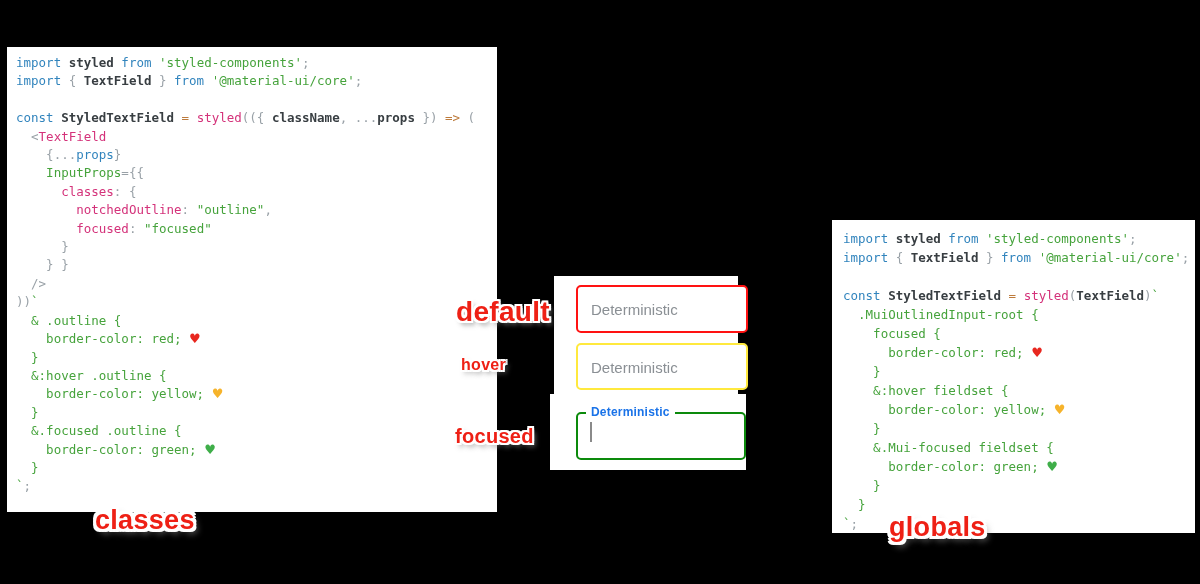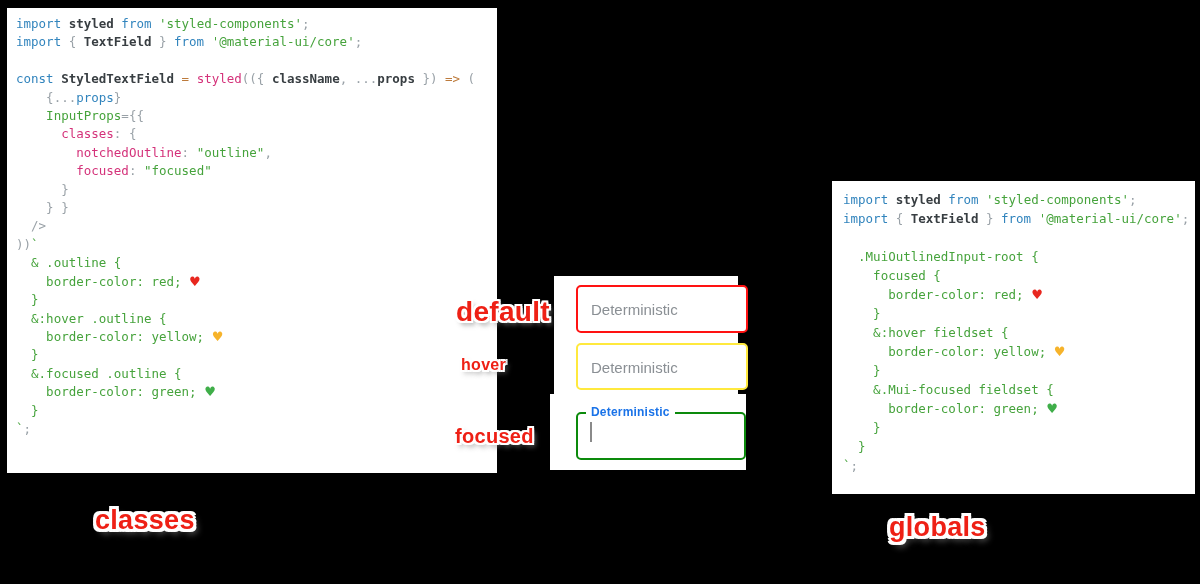--- a/index.html
+++ b/index.html
@@ -4,21 +4,21 @@
 <style>
   html,body{margin:0;padding:0;}
   body{
     width:1200px;height:584px;position:relative;overflow:hidden;
     background:#000;
     font-family:"Liberation Sans", sans-serif;
   }
   
   .code-panel{
     position:absolute;background:#fff;box-sizing:border-box;overflow:hidden;
-    font-family:"DejaVu Sans Mono", monospace;font-size:12.5px;color:#383e42;
+    font-family:"DejaVu Sans Mono", monospace;font-size:12.5px;color:#383e42;margin-top:39px;
   }
   #left-panel{left:7px;top:8px;width:490px;height:465px;padding:7px 0 0 9px;line-height:18.4px;}
   #right-panel{left:832px;top:181px;width:363px;height:313px;padding:9px 0 0 11px;line-height:19px;}
   .line{white-space:pre;}
   .tk-kw{color:var(--kw);}
   .tk-id{color:var(--id);font-weight:bold;}
   .tk-str{color:var(--str);}
   .tk-pink{color:var(--pink);}
   .tk-op{color:var(--op);}
   .tk-pun{color:var(--pun);}
@@ -59,20 +59,21 @@
   #caption-globals{left:889px;top:512px;font-size:27px;}
 </style>
 </head>
 <body style="background: rgb(0, 0, 0);">
 
 <div id="left-panel" class="code-panel">
     <div class="line"><span class="tk-kw">import</span><span class="tk-id"> styled</span><span class="tk-kw"> from</span><span class="tk-str"> 'styled-components'</span><span class="tk-pun">;</span></div>
     <div class="line"><span class="tk-kw">import</span><span class="tk-pun"> { </span><span class="tk-id">TextField</span><span class="tk-pun"> } </span><span class="tk-kw">from</span><span class="tk-str"> '@material-ui/core'</span><span class="tk-pun">;</span></div>
     <div class="line">&nbsp;</div>
     <div class="line"><span class="tk-kw">const</span><span class="tk-id"> StyledTextField</span><span class="tk-op"> =</span><span class="tk-pink"> styled</span><span class="tk-pun">(({ </span><span class="tk-id">className</span><span class="tk-pun">, ...</span><span class="tk-id">props</span><span class="tk-pun"> })</span><span class="tk-op"> =&gt;</span><span class="tk-pun"> (</span></div>
+    <div class="line"><span class="tk-pun">  &lt;</span><span class="tk-pink">TextField</span></div>
     <div class="line"><span class="tk-pun">    {...</span><span class="tk-kw">props</span><span class="tk-pun">}</span></div>
     <div class="line"><span class="tk-str">    InputProps</span><span class="tk-pun">={{</span></div>
     <div class="line"><span class="tk-pink">      classes</span><span class="tk-pun">: {</span></div>
     <div class="line"><span class="tk-pink">        notchedOutline</span><span class="tk-pun">: </span><span class="tk-str">"outline"</span><span class="tk-pun">,</span></div>
     <div class="line"><span class="tk-pink">        focused</span><span class="tk-pun">: </span><span class="tk-str">"focused"</span></div>
     <div class="line"><span class="tk-pun">      }</span></div>
     <div class="line"><span class="tk-pun">    } }</span></div>
     <div class="line"><span class="tk-pun">  /&gt;</span></div>
     <div class="line"><span class="tk-pun">))</span><span class="tk-str">`</span></div>
     <div class="line"><span class="tk-str">  &amp; .outline {</span></div>
@@ -84,20 +85,21 @@
     <div class="line"><span class="tk-str">  &amp;.focused .outline {</span></div>
     <div class="line"><span class="tk-str">    border-color: green; </span><span class="tk-heart-green">♥</span></div>
     <div class="line"><span class="tk-str">  }</span></div>
     <div class="line"><span class="tk-str">`</span><span class="tk-pun">;</span></div>
   </div>
 
 <div id="right-panel" class="code-panel">
     <div class="line"><span class="tk-kw">import</span><span class="tk-id"> styled</span><span class="tk-kw"> from</span><span class="tk-str"> 'styled-components'</span><span class="tk-pun">;</span></div>
     <div class="line"><span class="tk-kw">import</span><span class="tk-pun"> { </span><span class="tk-id">TextField</span><span class="tk-pun"> } </span><span class="tk-kw">from</span><span class="tk-str"> '@material-ui/core'</span><span class="tk-pun">;</span></div>
     <div class="line">&nbsp;</div>
+    <div class="line"><span class="tk-kw">const</span><span class="tk-id"> StyledTextField</span><span class="tk-op"> =</span><span class="tk-pink"> styled</span><span class="tk-pun">(</span><span class="tk-id">TextField</span><span class="tk-pun">)</span><span class="tk-str">`</span></div>
     <div class="line"><span class="tk-str">  .MuiOutlinedInput-root {</span></div>
     <div class="line"><span class="tk-str">    focused {</span></div>
     <div class="line"><span class="tk-str">      border-color: red; </span><span class="tk-heart-red">♥</span></div>
     <div class="line"><span class="tk-str">    }</span></div>
     <div class="line"><span class="tk-str">    &amp;:hover fieldset {</span></div>
     <div class="line"><span class="tk-str">      border-color: yellow; </span><span class="tk-heart-yellow">♥</span></div>
     <div class="line"><span class="tk-str">    }</span></div>
     <div class="line"><span class="tk-str">    &amp;.Mui-focused fieldset {</span></div>
     <div class="line"><span class="tk-str">      border-color: green; </span><span class="tk-heart-green">♥</span></div>
     <div class="line"><span class="tk-str">    }</span></div>

